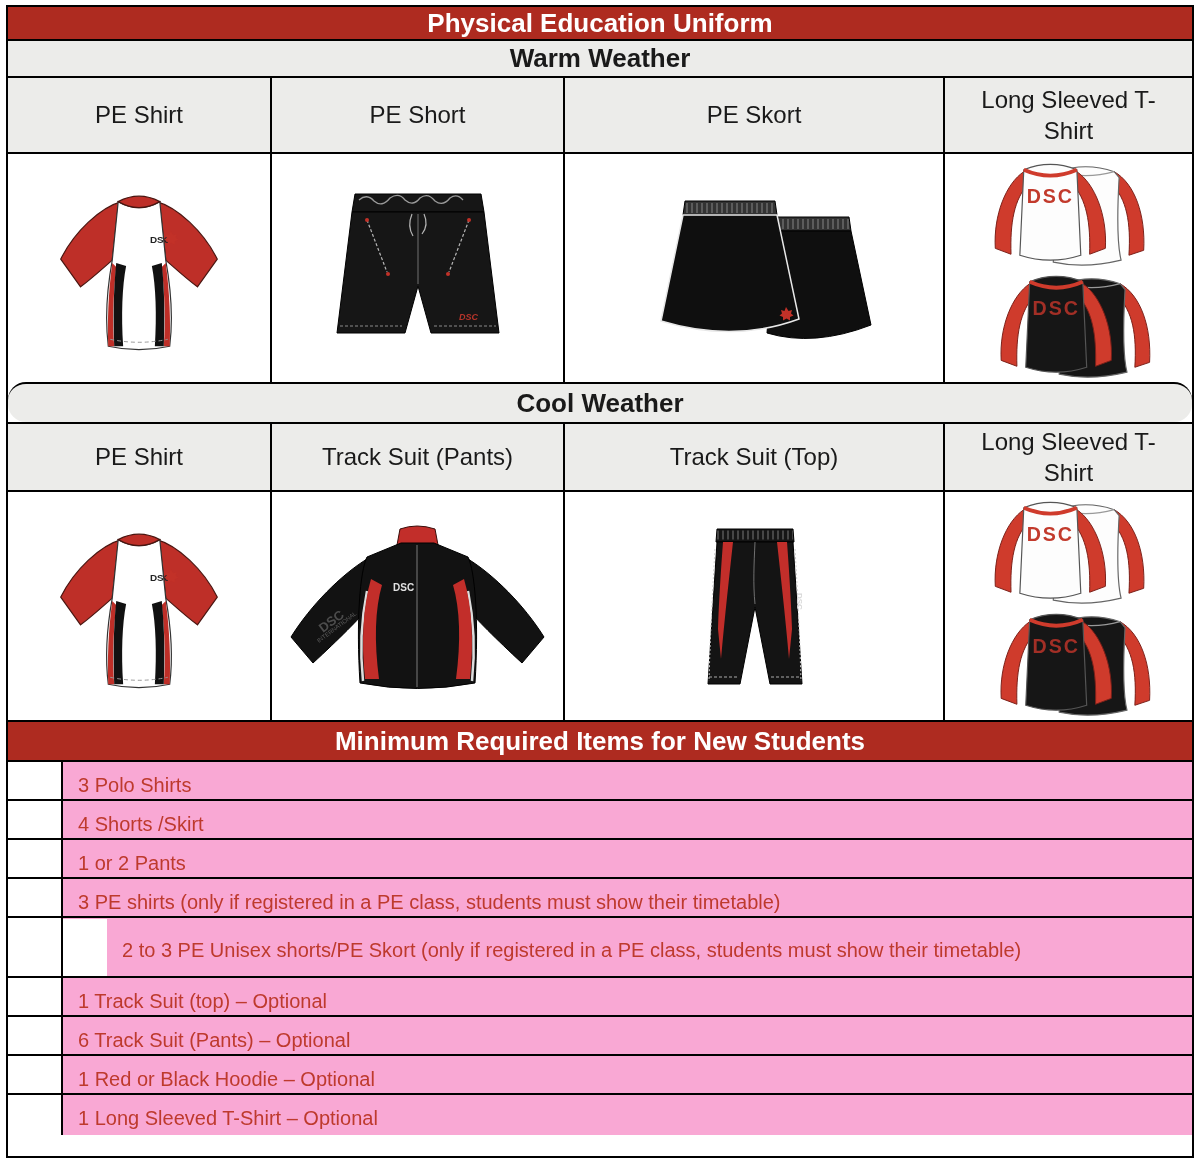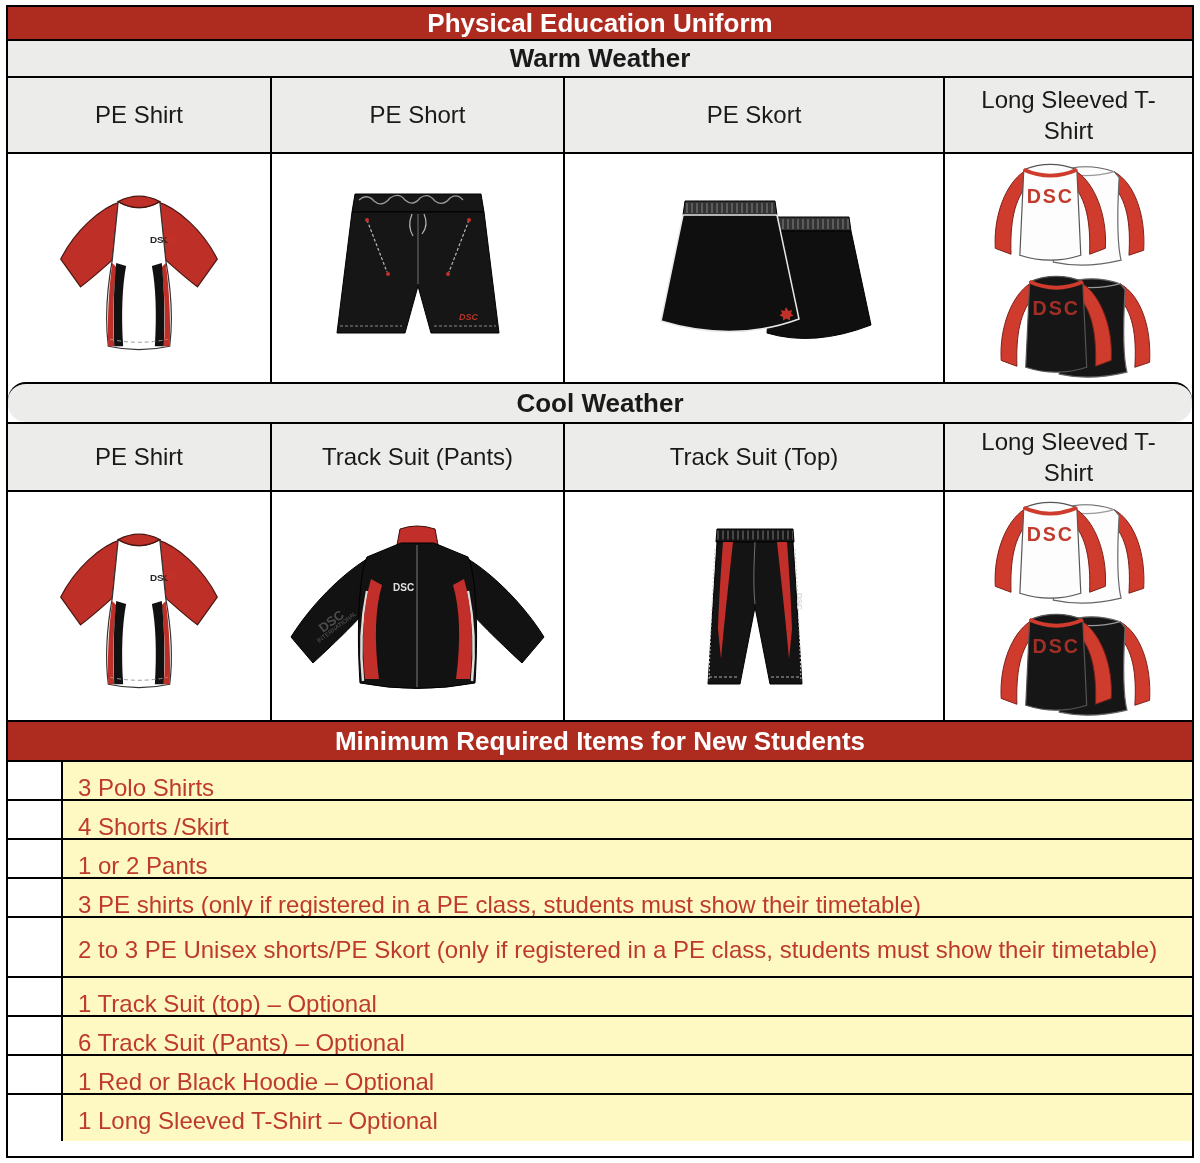--- a/index.html
+++ b/index.html
@@ -28,23 +28,23 @@
   .head-cell{background:var(--header-gray);display:flex;align-items:center;justify-content:center;text-align:center;
     font-size:24px;color:#1a1a1a;line-height:1.3;padding:0 14px;}
   .img-row{height:230px;}
   .img-cell{background:#fff;display:flex;align-items:center;justify-content:center;overflow:hidden;}
   .cols > div + div{border-left:2px solid var(--border-black);}
 
   .req-bar{height:40px;background:var(--accent-red);color:#fff;display:flex;align-items:center;justify-content:center;
     font-size:26px;font-weight:bold;border-top:2px solid var(--border-black);}
   .req-row{display:grid;grid-template-columns:55px 1fr;border-top:2px solid var(--border-black);}
   .req-row.h1{height:39px;}
-  .req-row.h2{height:60px;}
+  .req-row.h2{height:60px;gap:44px;}
   .req-check{background:#fff;border-right:2px solid var(--border-black);}
-  .req-text{background:#fef9c3;color:var(--item-red);font-size:24px;display:flex;align-items:center;
+  .req-text{background:#f9a8d4;color:var(--item-red);font-size:20px;display:flex;align-items:center;
     padding:8px 20px 2px 15px;line-height:1.5;}
 
   svg{display:block;}
   svg text{font-family:"Liberation Sans",sans-serif;}
   .defs-svg{position:absolute;width:0;height:0;overflow:hidden;}
 </style>
 </head>
 <body>
 
 <svg class="defs-svg" aria-hidden="true">

